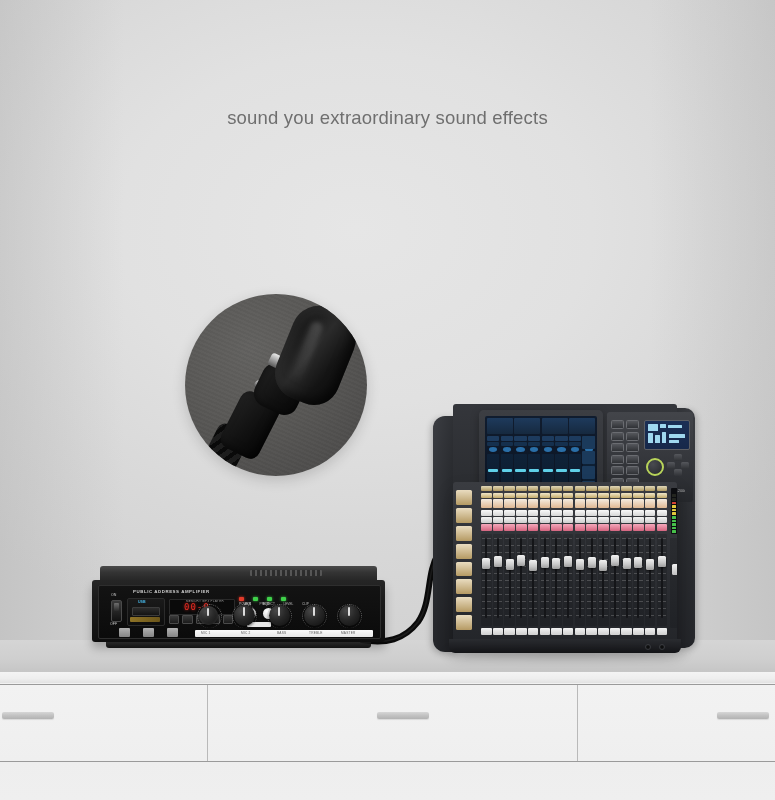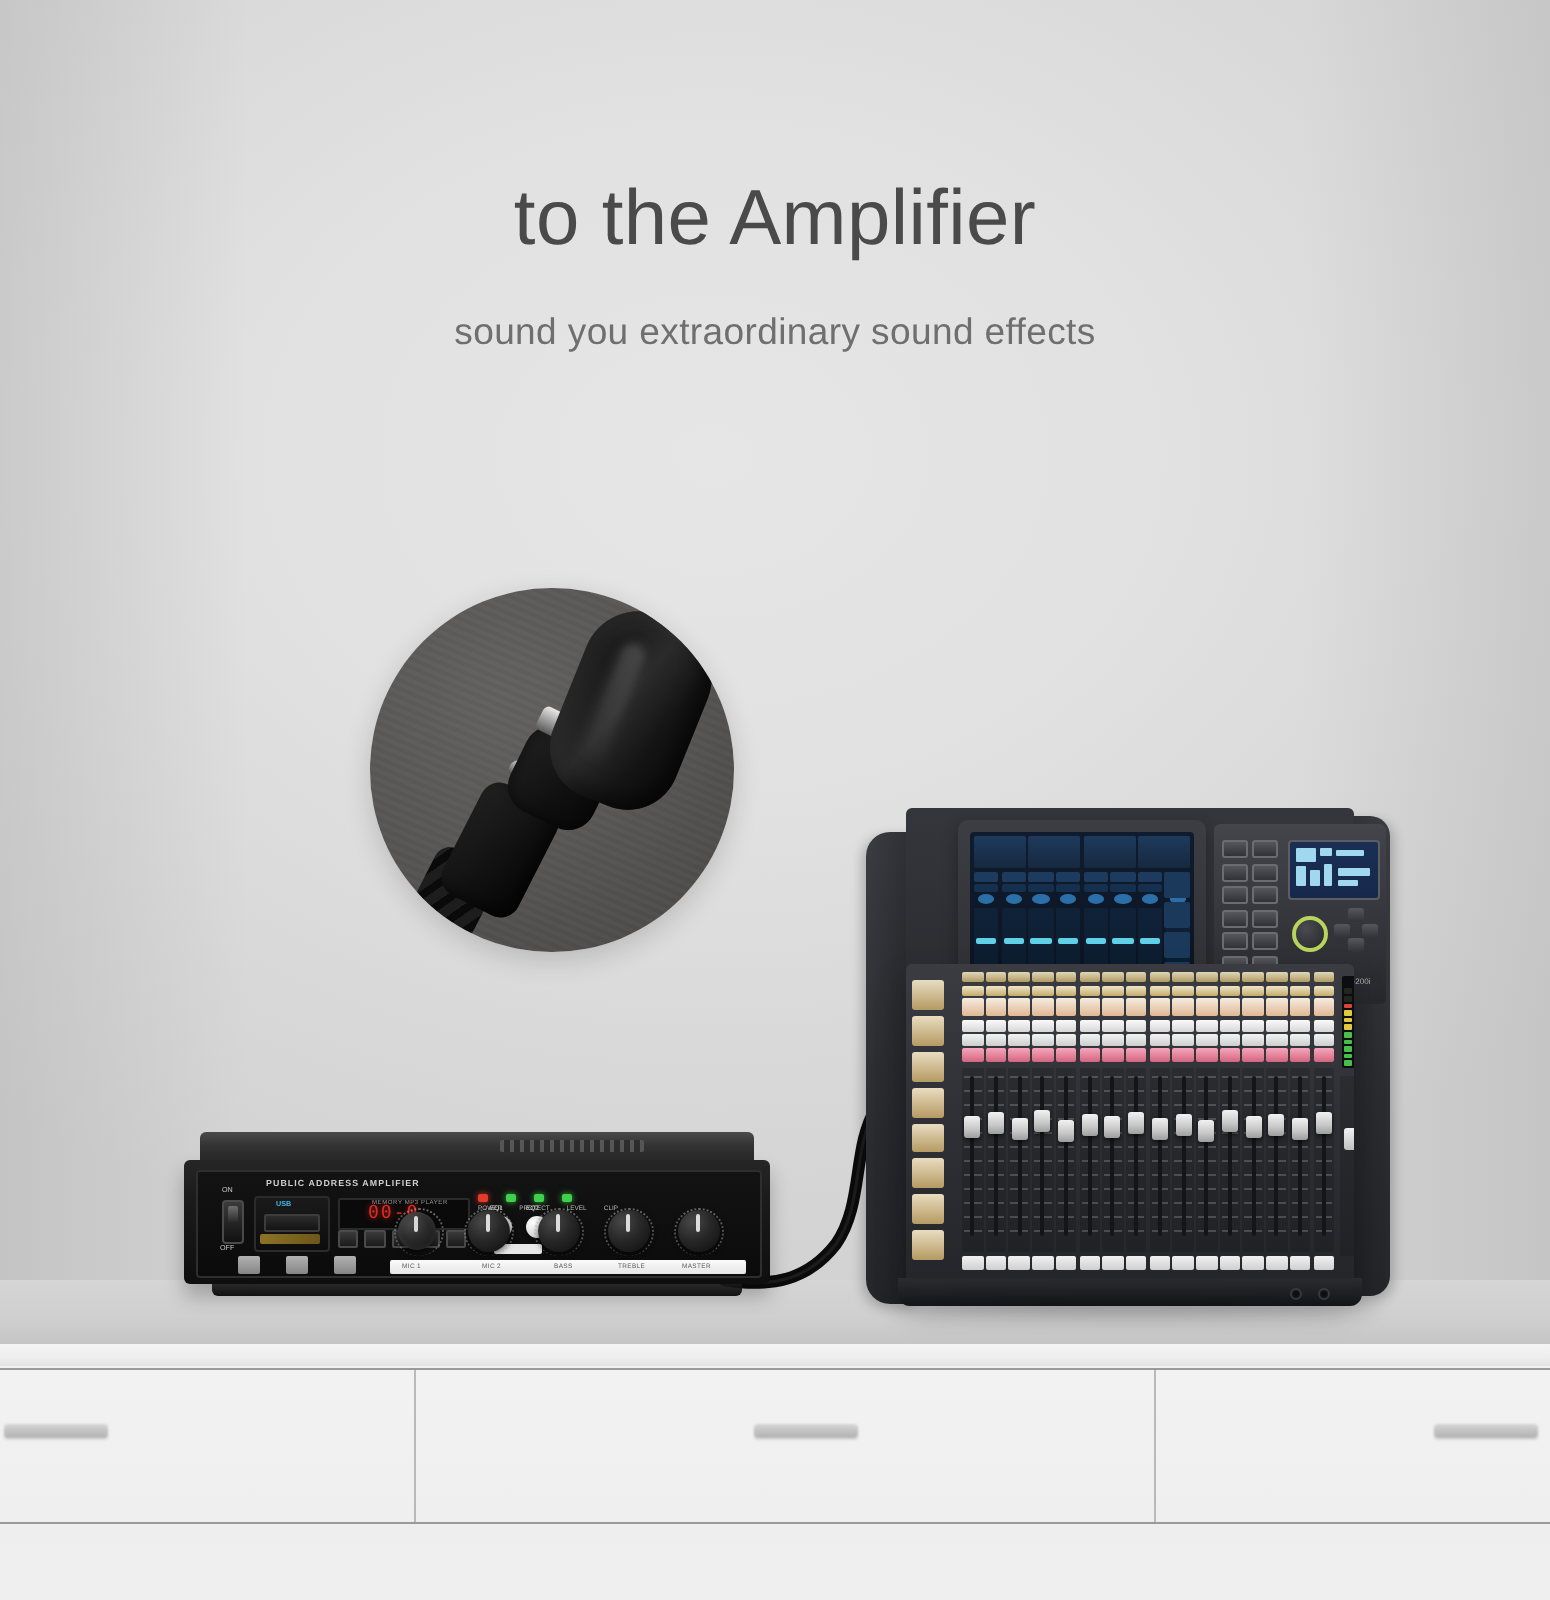--- a/index.html
+++ b/index.html
@@ -443,21 +443,20 @@
     </div>
     <div class="drawer d2">
       <div class="handle h2"></div>
     </div>
     <div class="drawer d3">
       <div class="handle h3"></div>
     </div>
   </div>
 
   <div class="titles">
-    <div class="title-line">to the Amplifier</div>
     <div class="subtitle">sound you extraordinary sound effects</div>
   </div>
 
   <div class="inset">
     <div class="inset-noise"></div>
     <div class="xlr-cable"></div>
     <div class="xlr-boot"></div>
     <div class="xlr-body"></div>
     <div class="xlr-ring ring1"></div>
     <div class="xlr-collar"></div>

